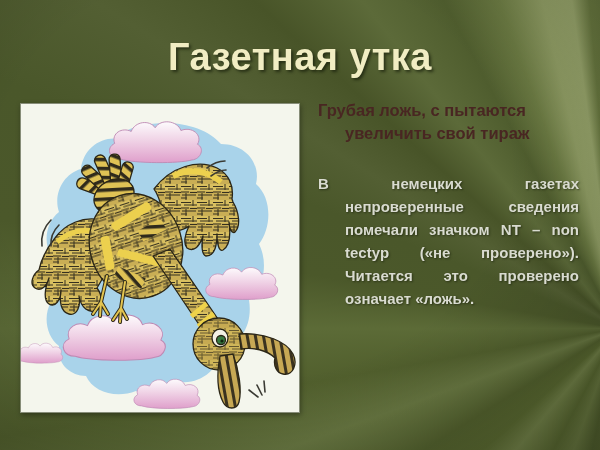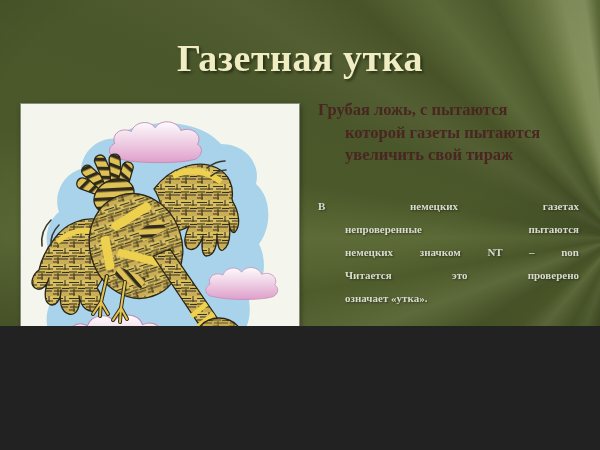--- a/index.html
+++ b/index.html
@@ -1,18 +1,18 @@
 <!DOCTYPE html>
 <html><head>
 <meta charset="utf-8">
 <style>
   html,body{margin:0;padding:0;background:#222;}
   .slide{
-    position:relative;width:600px;height:326px;overflow:hidden;
-    font-family:Liberation Serif, serif;
+    position:relative;width:600px;height:450px;overflow:hidden;
+    font-family:Liberation Sans, sans-serif;
     background:
       radial-gradient(ellipse at 42% 38%, rgba(0,0,0,0) 52%, rgba(0,0,0,0.22) 100%),
       conic-gradient(from 180deg at 103% 73%,
         #566431 0deg, #4e5c2c 12deg, #64733d 20deg, #55642f 28deg,
         #6d7c45 40deg, #56652f 48deg, #505e2c 58deg, #677641 70deg,
         #515f2d 80deg, #5c6b37 90deg, #4b582a 100deg, #4a572a 112deg,
         #535f33 122deg, #485428 132deg, #5c6a39 142deg, #4f5d2e 152deg,
         #6a7942 160deg, #8e9b63 167deg, #93a068 172deg, #66753e 175deg,
         #5d6c37 180deg, #55642f 360deg);
   }
@@ -27,21 +27,21 @@
     box-shadow:1px 2px 5px rgba(0,0,0,.35);overflow:hidden;
   }
   .picture svg{position:absolute;left:0;top:0;}
   .textblock{
     position:absolute;left:318px;top:99px;width:261px;
     font-weight:bold;
   }
   .para.p1{color:#492622;font-size:16.5px;}
   .p1 .line{line-height:22.5px;}
   .para.p2{
-    margin-top:28px;color:#d9dbd0;font-size:11px;
+    margin-top:28px;color:#d9dbd0;font-size:15px;
     text-shadow:1px 1px 2px rgba(18,24,8,.55);
   }
   .p2 .line{line-height:23px;}
   .line.cont{padding-left:27px;}
   .line.just{text-align:justify;text-align-last:justify;}
 </style>
 </head>
 <body>
 
 <div class="slide">
@@ -145,25 +145,25 @@
           <path d="M 236,281 l 5,10"></path>
           <path d="M 243,277 l 1,11"></path>
         </g>
       </g>
     </svg>
   </div>
 
   <div class="textblock">
     <div class="para p1">
       <div class="line">Грубая ложь, с пытаются</div>
-      <div class="line cont">которой газеты пытаются</div>
       <div class="line cont">увеличить свой тираж</div>
     </div>
     <div class="para p2">
       <div class="line just">В немецких газетах</div>
-      <div class="line cont just">непроверенные пытаются</div>
-      <div class="line cont just">немецких значком NT – non</div>
+      <div class="line cont just">непроверенные сведения</div>
+      <div class="line cont just">помечали значком NT – non</div>
+      <div class="line cont just">tectyp («не проверено»).</div>
       <div class="line cont just">Читается это проверено</div>
-      <div class="line cont">означает «утка».</div>
+      <div class="line cont">означает «ложь».</div>
     </div>
   </div>
 
 </div>
 
 </body></html>

